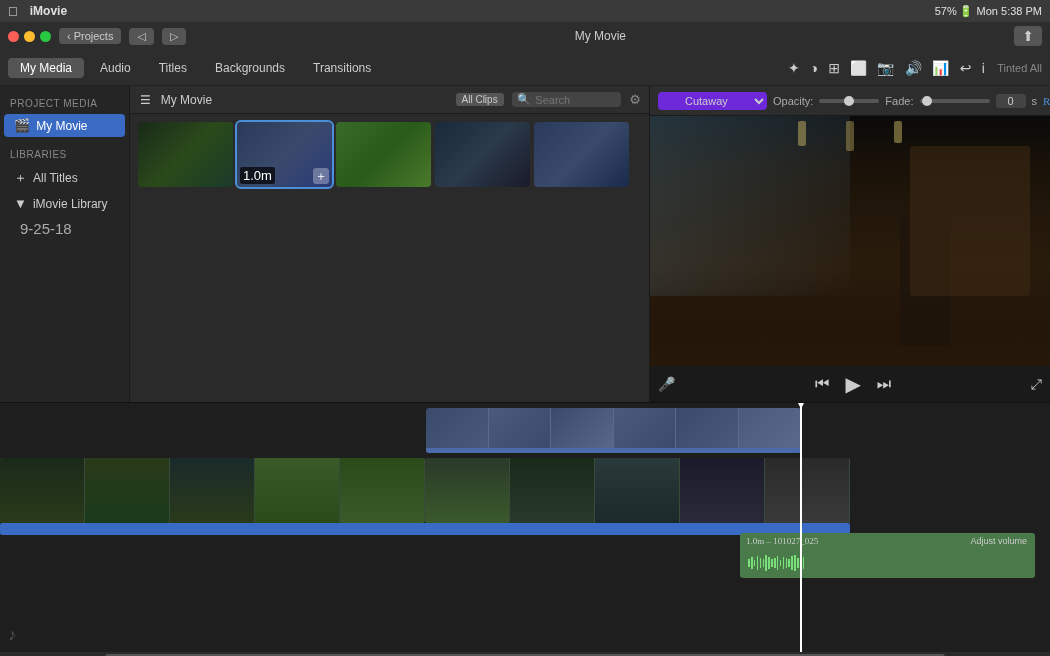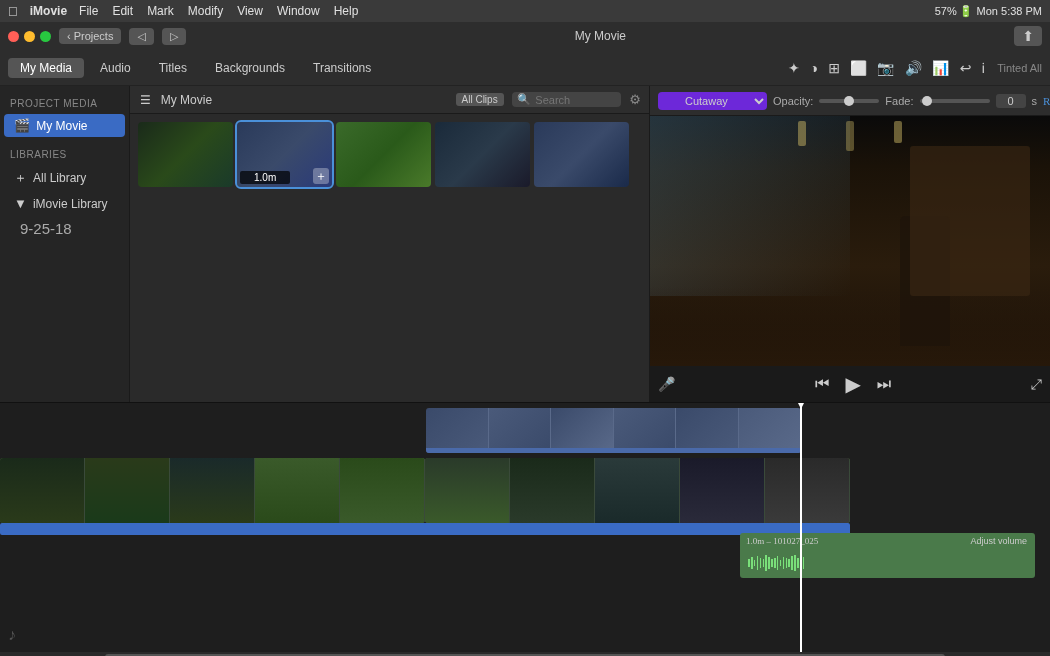--- a/index.html
+++ b/index.html
@@ -250,22 +250,22 @@
     }
     .media-thumb.selected {
       outline: 2px solid #4a90d9;
     }
     .thumb-duration {
       position: absolute;
       bottom: 3px;
       left: 3px;
       background: rgba(0,0,0,0.7);
       color: #fff;
-      font-size: 10px;
-      padding: 1px 14px;
+      font-size: 13px;
+      padding: 1px 3px;
       border-radius: 2px;
     }
     .thumb-add {
       position: absolute;
       bottom: 3px;
       right: 3px;
       background: rgba(255,255,255,0.3);
       color: #fff;
       font-size: 12px;
       width: 16px;
@@ -622,29 +622,20 @@
       gap: 4px;
     }
   </style>
 </head>
 <body>
 
 <div class="menubar">
   <div class="menubar-left">
     <span class="apple-logo"></span>
     <span class="app-name">iMovie</span>
-    <div class="menu-items">
-      <span class="menu-item">File</span>
-      <span class="menu-item">Edit</span>
-      <span class="menu-item">Mark</span>
-      <span class="menu-item">Modify</span>
-      <span class="menu-item">View</span>
-      <span class="menu-item">Window</span>
-      <span class="menu-item">Help</span>
-    </div>
   </div>
   <div class="menubar-right">
     <span>57%  🔋  Mon 5:38 PM</span>
   </div>
 </div>
 
 <div class="titlebar">
   <div class="traffic-lights">
     <div class="traffic-light tl-red"></div>
     <div class="traffic-light tl-yellow"></div>
@@ -684,21 +675,21 @@
 
   <div class="sidebar">
     <div class="sidebar-section-title">PROJECT MEDIA</div>
     <div class="sidebar-item active">
       <span class="sidebar-item-icon">🎬</span>
       <span>My Movie</span>
     </div>
     <div class="sidebar-section-title" style="margin-top:8px;">LIBRARIES</div>
     <div class="sidebar-item">
       <span class="sidebar-item-icon">＋</span>
-      <span>All Library</span>
+      <span>All Titles</span>
     </div>
     <div class="sidebar-item">
       <span class="sidebar-item-icon">▼</span>
       <span>iMovie Library</span>
     </div>
     <div class="sidebar-item sidebar-sub">
       <span>9-25-18</span>
     </div>
   </div>
 

